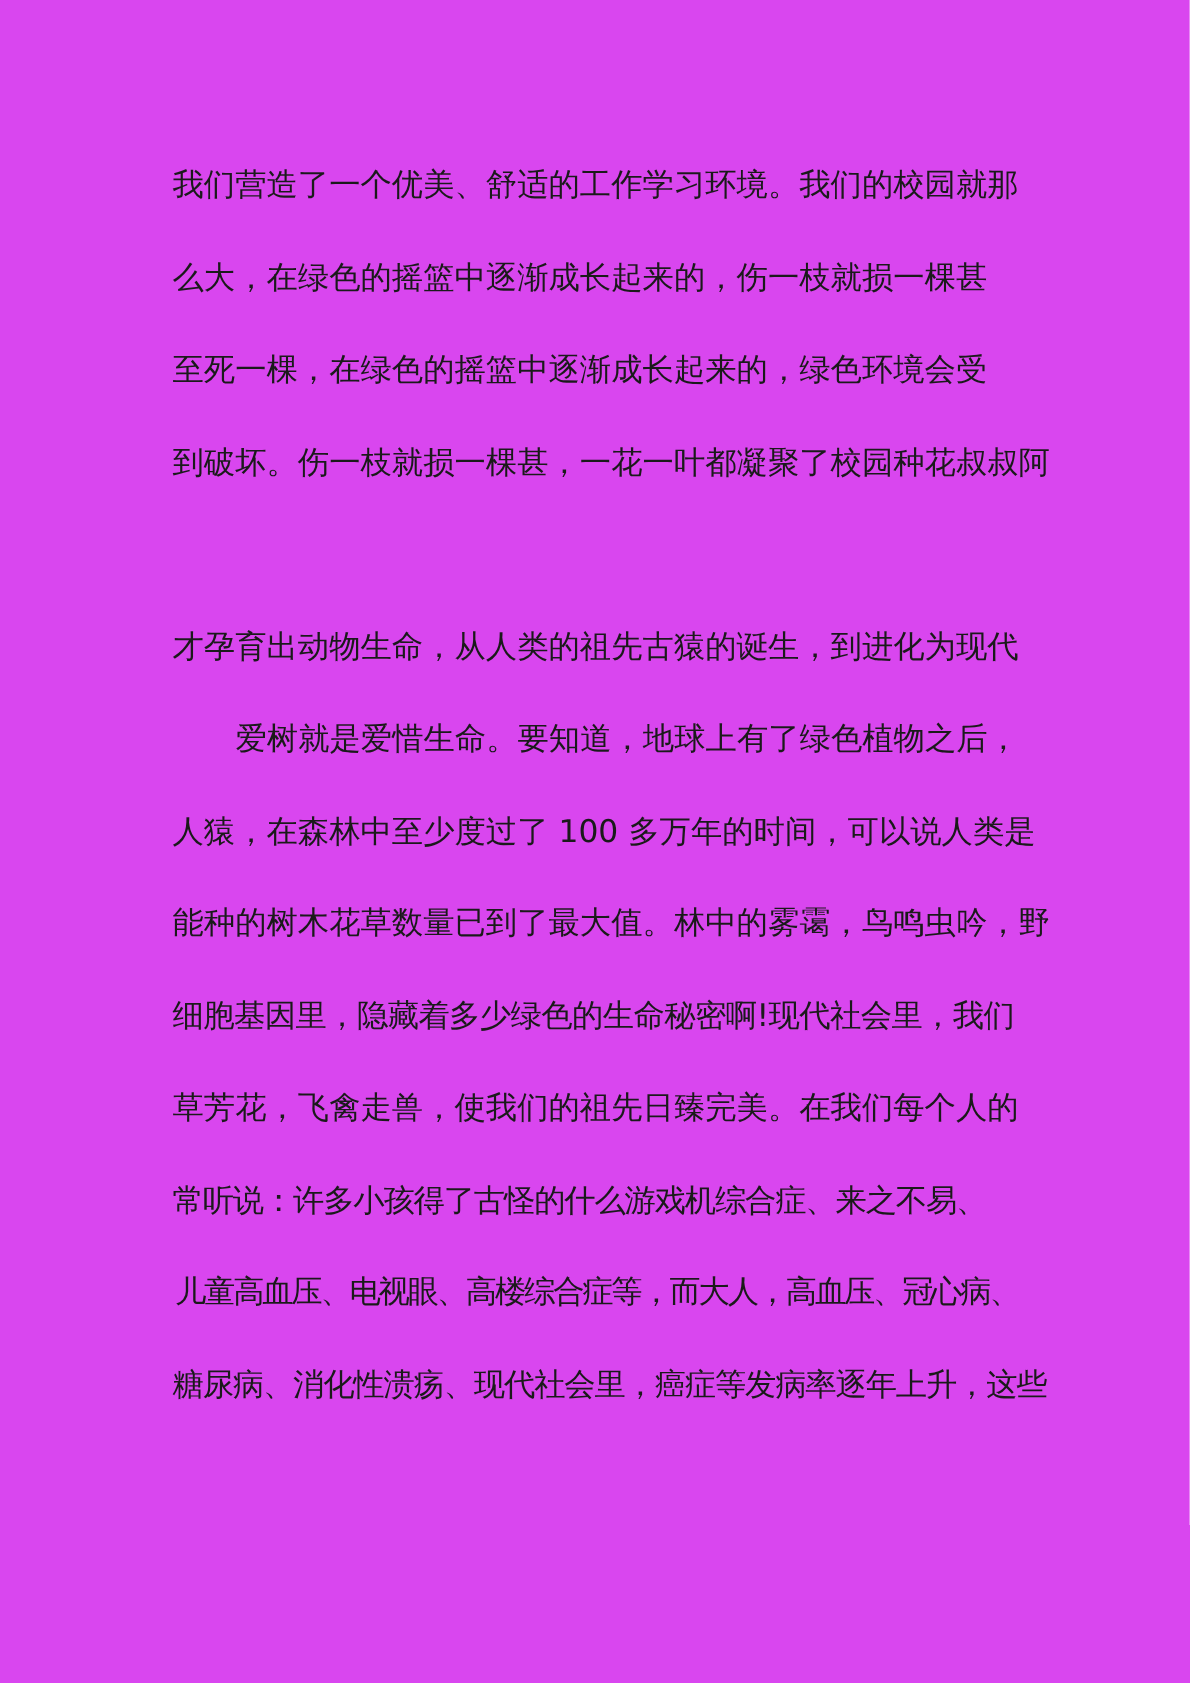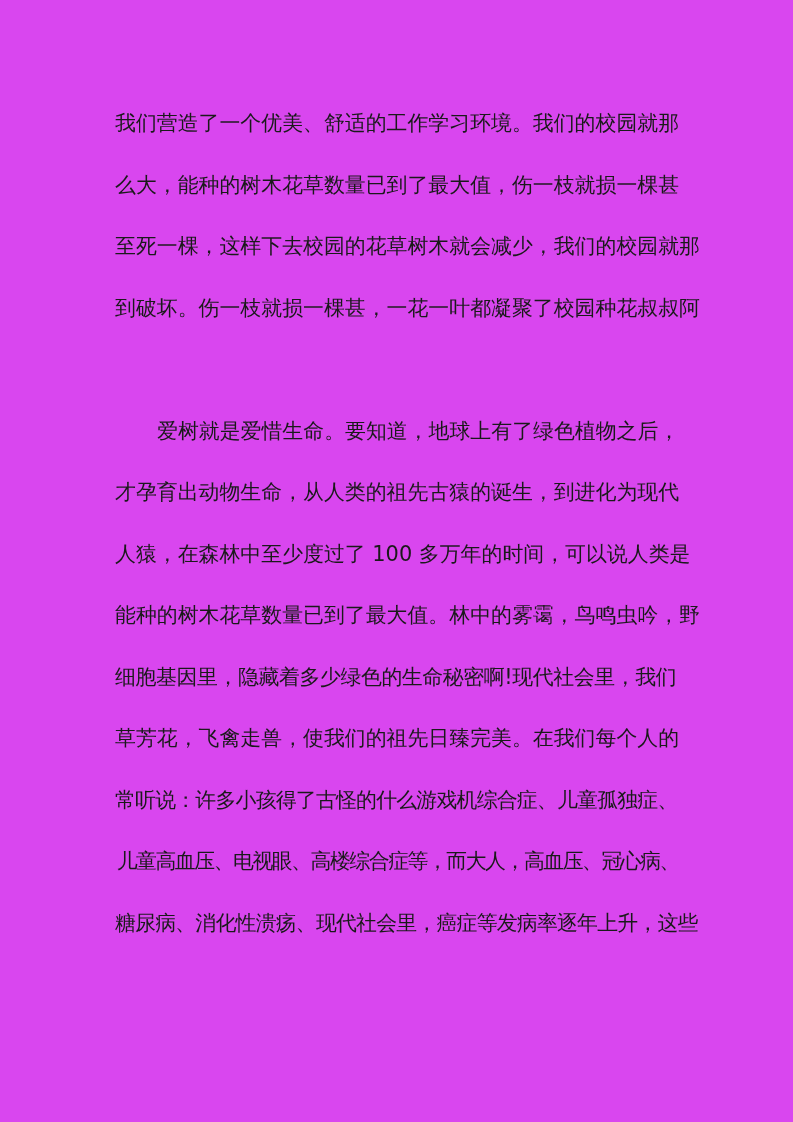--- a/index.html
+++ b/index.html
@@ -52,31 +52,31 @@
   .ls-15 { letter-spacing: -1.5px; text-align: right; }
 </style>
 </head>
 <body>
 
 <div class="page" style="background: #d946ef; color: rgb(26, 26, 26);">
   <div class="content">
 
     <div class="paragraph">
       <div class="line">我们营造了一个优美、舒适的工作学习环境。我们的校园就那</div>
-      <div class="line">么大，能种的树木花草数量已到了最大值，伤一枝就损一棵甚</div>
-      <div class="line">至死一棵，这样下去校园的花草树木就会减少，我们的校园就那</div>
+      <div class="line">么大，在绿色的摇篮中逐渐成长起来的，伤一枝就损一棵甚</div>
+      <div class="line">至死一棵，在绿色的摇篮中逐渐成长起来的，绿色环境会受</div>
       <div class="line">到破坏。伤一枝就损一棵甚，一花一叶都凝聚了校园种花叔叔阿</div>
     </div>
 
     <div class="paragraph para-gap">
+      <div class="line">才孕育出动物生命，从人类的祖先古猿的诞生，到进化为现代</div>
       <div class="line indent">爱树就是爱惜生命。要知道，地球上有了绿色植物之后，</div>
-      <div class="line">才孕育出动物生命，从人类的祖先古猿的诞生，到进化为现代</div>
       <div class="line">人猿，在森林中至少度过了 100 多万年的时间，可以说人类是</div>
       <div class="line">能种的树木花草数量已到了最大值。林中的雾霭，鸟鸣虫吟，野</div>
       <div class="line ls-04">细胞基因里，隐藏着多少绿色的生命秘密啊!现代社会里，我们</div>
       <div class="line">草芳花，飞禽走兽，使我们的祖先日臻完美。在我们每个人的</div>
-      <div class="line ls-08">常听说：许多小孩得了古怪的什么游戏机综合症、儿童孤独症、</div>
+      <div class="line ls-08">常听说：许多小孩得了古怪的什么游戏机综合症、来之不易、</div>
       <div class="line ls-15">儿童高血压、电视眼、高楼综合症等，而大人，高血压、冠心病、</div>
       <div class="line ls-08">糖尿病、消化性溃疡、现代社会里，癌症等发病率逐年上升，这些</div>
     </div>
 
   </div>
 </div>
 
 </body></html>

